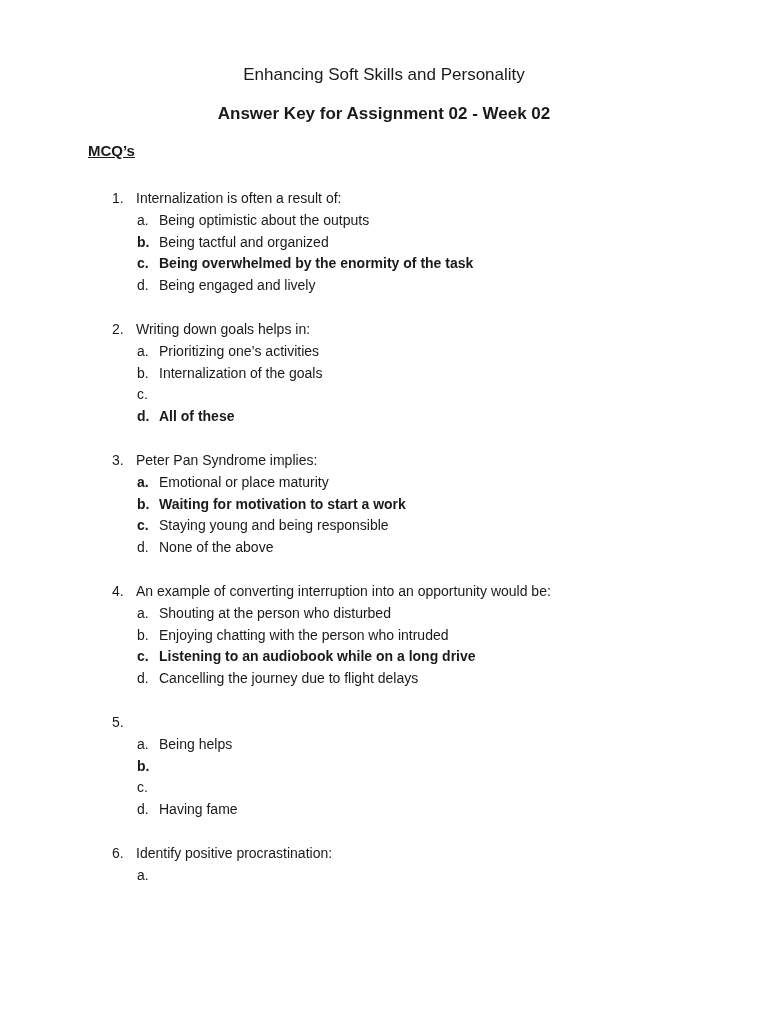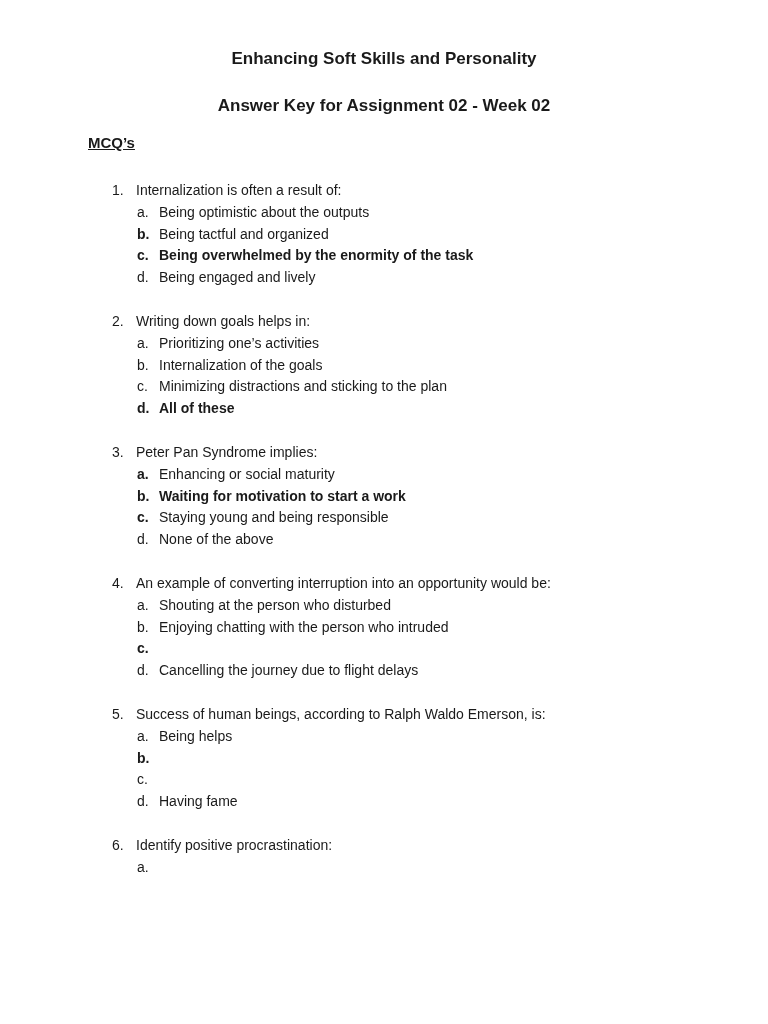--- a/index.html
+++ b/index.html
@@ -8,28 +8,28 @@
     width: 768px;
     height: 1024px;
     background: #ffffff;
     color: #1a1a1a;
     font-family: "Liberation Sans", sans-serif;
     overflow: hidden;
     box-sizing: border-box;
   }
   .doc-title {
     margin: 0;
-    padding-top: 48px;
+    padding-top: 64px;
     text-align: center;
     font-size: 17px;
     line-height: 21px;
-    font-weight: 700;
+    font-weight: 400;
   }
   .doc-subtitle {
-    margin: 8px;
+    margin: 0;
     padding-top: 18px;
     text-align: center;
     font-size: 17px;
     line-height: 21px;
     font-weight: 700;
   }
   .section-heading {
     margin: 17px 0 2px 88px;
     font-size: 15px;
     line-height: 19px;
@@ -96,38 +96,37 @@
     <span class="otext">Prioritizing one’s activities</span>
   </div>
 
   <div class="orow">
     <span class="olabel">b.</span>
     <span class="otext">Internalization of the goals</span>
   </div>
 
   <div class="orow">
     <span class="olabel">c.</span>
-    <span class="otext">Minimizing distractions and sticking to the plan</span>
   </div>
 
   <div class="orow">
     <span class="olabel bold">d.</span>
     <span class="otext bold">All of these</span>
   </div>
 </div>
 
   <div class="question">
     <div class="qrow">
       <span class="qnum">3.</span>
       <span class="qtext">Peter Pan Syndrome implies:</span>
     </div>
 
   <div class="orow">
     <span class="olabel bold">a.</span>
-    <span class="otext">Enhancing or social maturity</span>
+    <span class="otext">Emotional or place maturity</span>
   </div>
 
   <div class="orow">
     <span class="olabel bold">b.</span>
     <span class="otext bold">Waiting for motivation to start a work</span>
   </div>
 
   <div class="orow">
     <span class="olabel bold">c.</span>
     <span class="otext">Staying young and being responsible</span>
@@ -150,32 +149,32 @@
     <span class="otext">Shouting at the person who disturbed</span>
   </div>
 
   <div class="orow">
     <span class="olabel">b.</span>
     <span class="otext">Enjoying chatting with the person who intruded</span>
   </div>
 
   <div class="orow">
     <span class="olabel bold">c.</span>
+    <span class="otext bold">Listening to an audiobook while on a long drive</span>
   </div>
 
   <div class="orow">
     <span class="olabel">d.</span>
     <span class="otext">Cancelling the journey due to flight delays</span>
   </div>
 </div>
 
   <div class="question">
     <div class="qrow">
       <span class="qnum">5.</span>
-      <span class="qtext">Success of human beings, according to Ralph Waldo Emerson, is:</span>
     </div>
 
   <div class="orow">
     <span class="olabel">a.</span>
     <span class="otext">Being helps</span>
   </div>
 
   <div class="orow">
     <span class="olabel bold">b.</span>
   </div>

